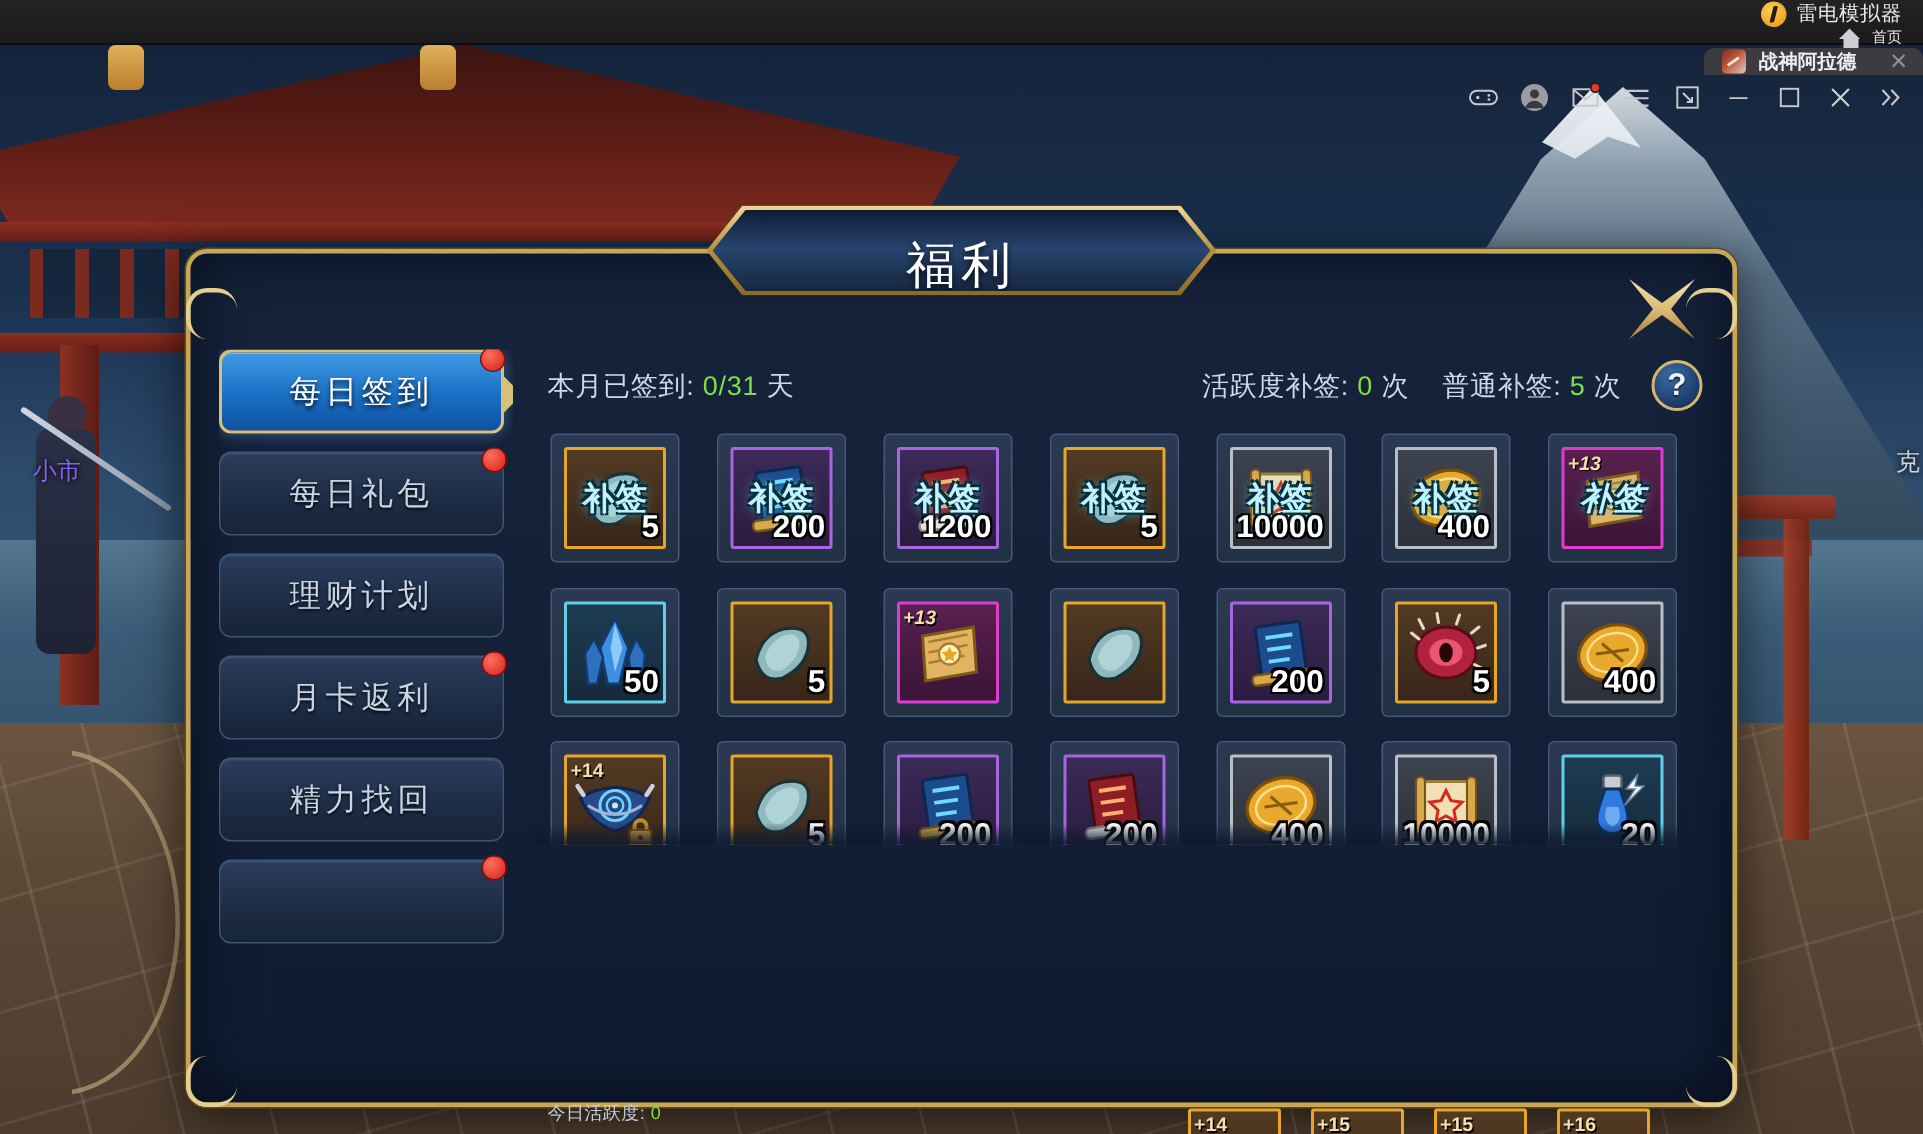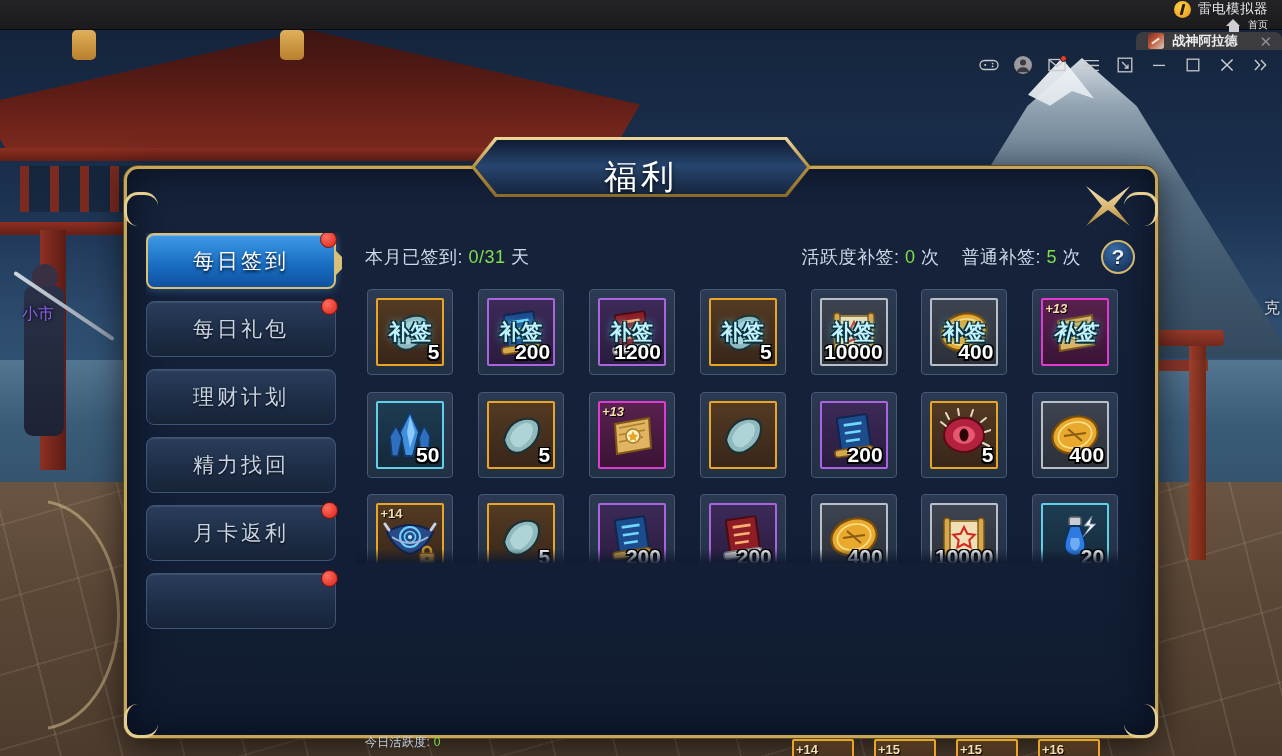--- a/index.html
+++ b/index.html
@@ -325,25 +325,25 @@
           <div class="nav-dot"></div>
         </div>
         <div class="nav-item">
           <span>每日礼包</span>
           <div class="nav-dot"></div>
         </div>
         <div class="nav-item">
           <span>理财计划</span>
         </div>
         <div class="nav-item">
-          <span>精力找回</span>
-        </div>
-        <div class="nav-item">
           <span>月卡返利</span>
           <div class="nav-dot"></div>
+        </div>
+        <div class="nav-item">
+          <span>精力找回</span>
         </div>
         <div class="nav-item">
           <span></span>
           <div class="nav-dot"></div>
         </div>
       </div>
 
       <div class="content">
         <div class="info-bar">
           <div class="info-txt info-left">

